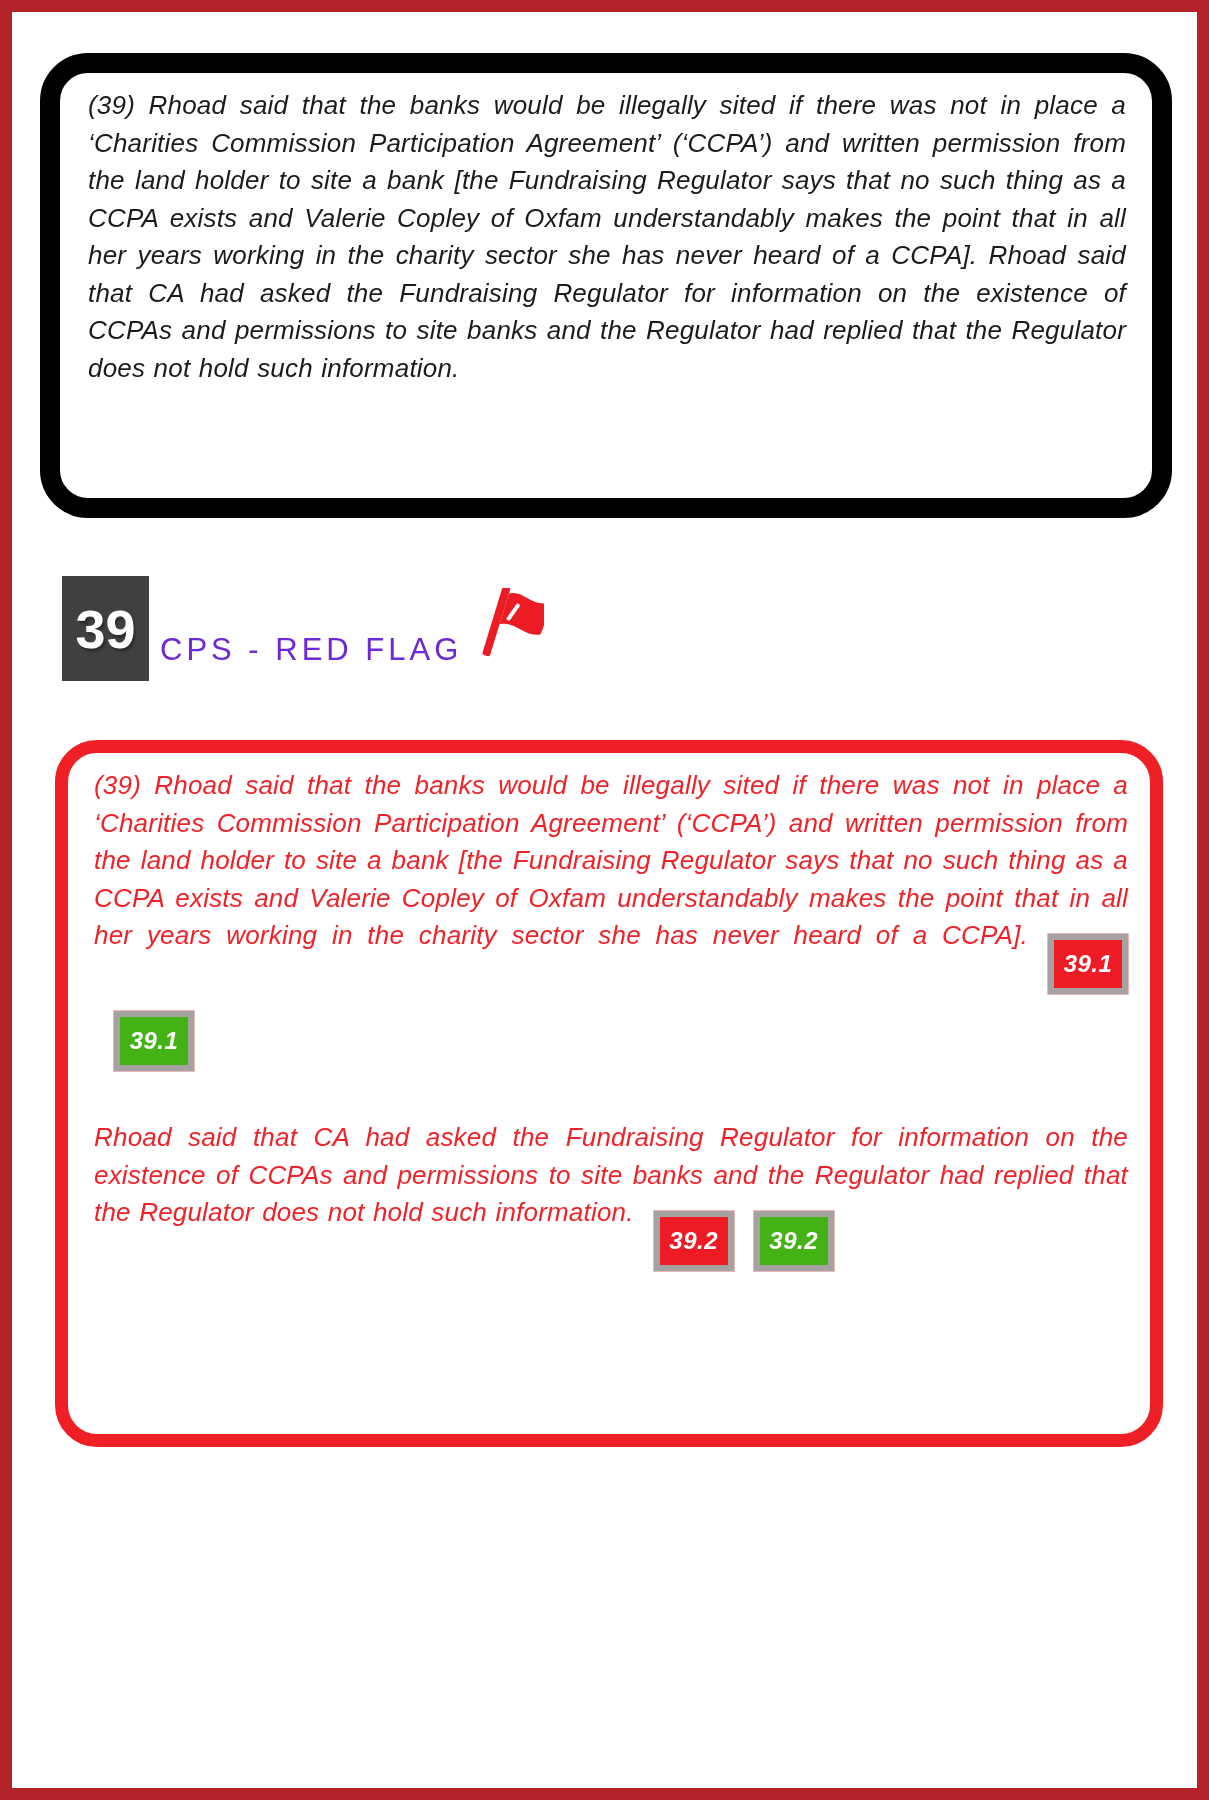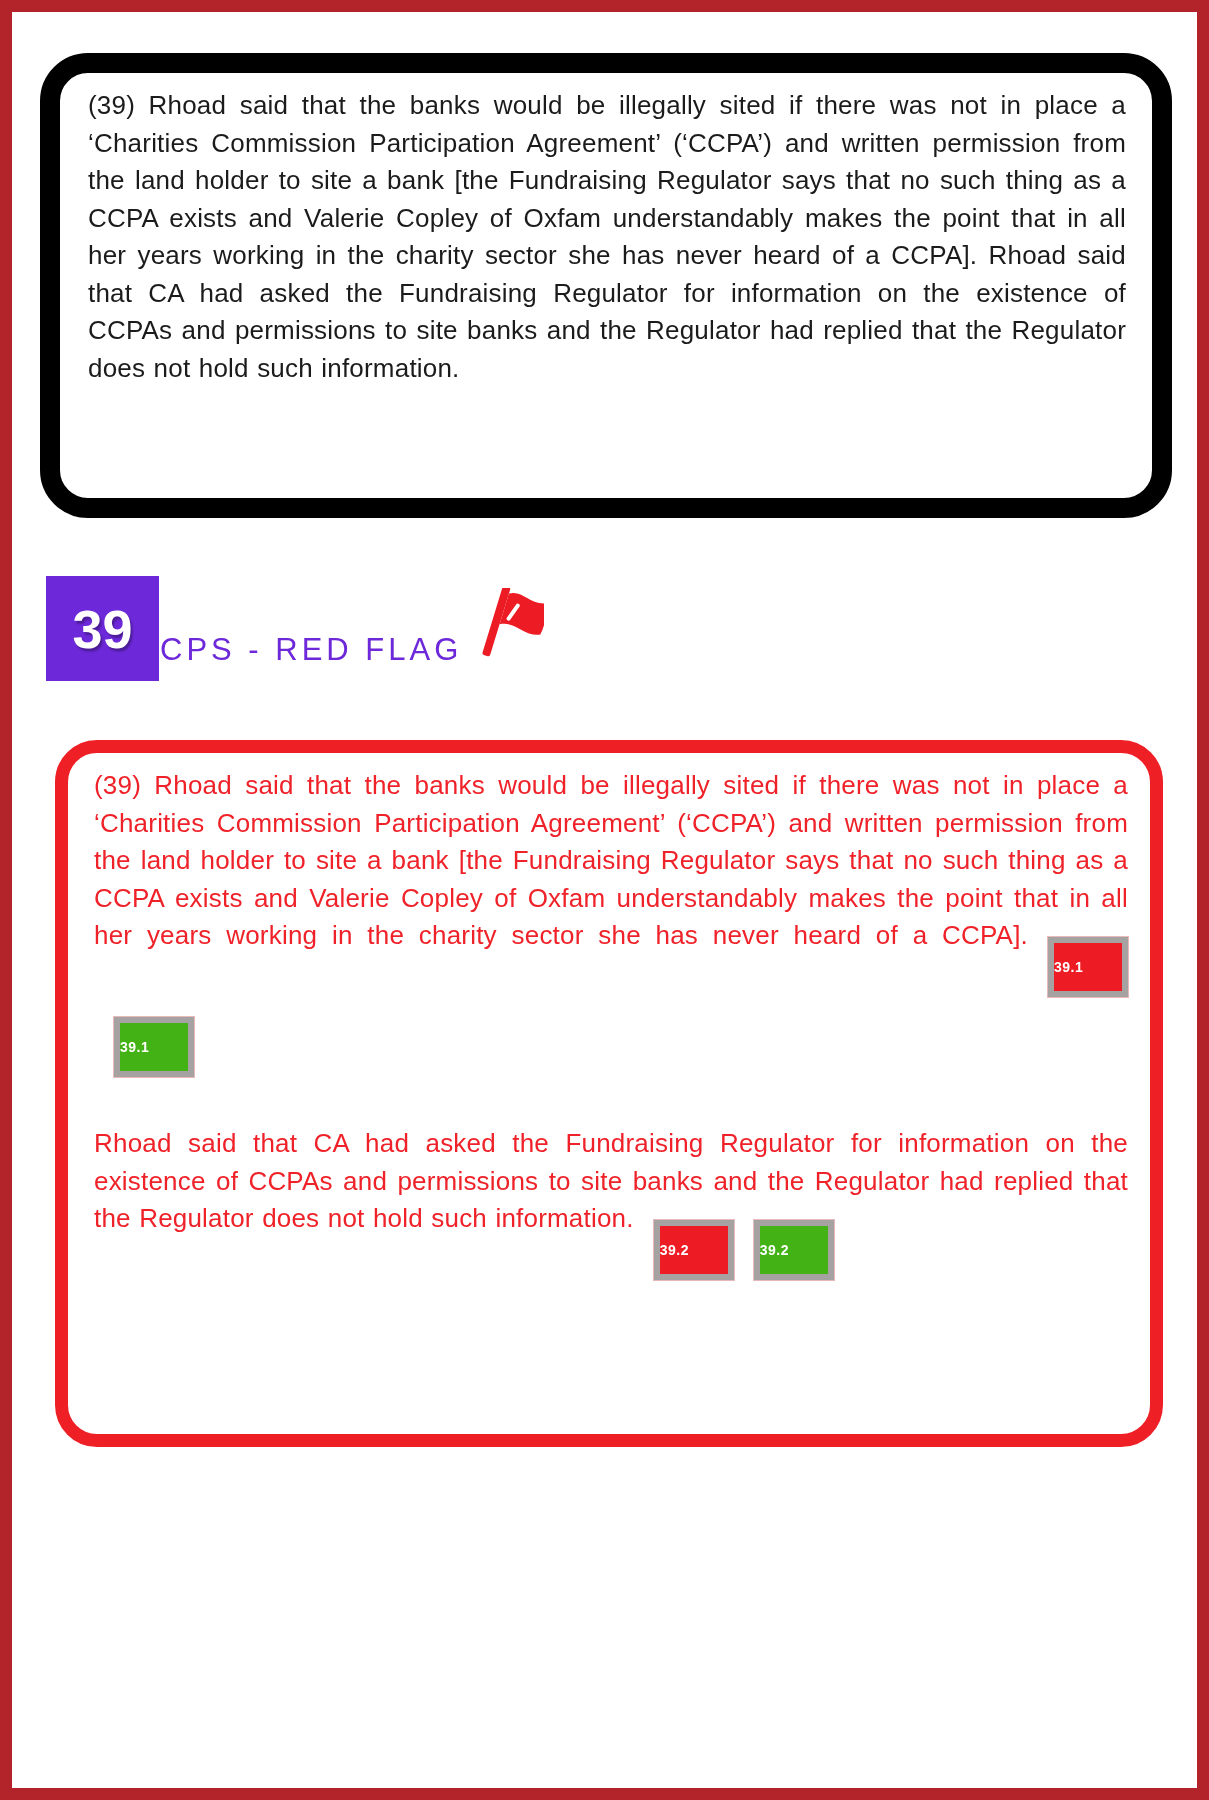--- a/index.html
+++ b/index.html
@@ -12,47 +12,47 @@
     box-sizing:border-box;
   }
   
   .black-card{
     position:absolute;left:40px;top:53px;width:1132px;height:465px;
     box-sizing:border-box;border:20px solid #000000;border-radius:48px;
     background:#ffffff;padding:14px 26px 20px 28px;
   }
   .para{
     font-size:26px;line-height:37.5px;text-align:justify;color:#1b1b1b;
-    letter-spacing:0.2px;word-spacing:1px;margin:0;
+    letter-spacing:0.2px;word-spacing:1px;margin:0;font-style:italic;
   }
   
   .flag-row{position:absolute;left:46px;top:576px;width:620px;height:105px;}
   .num-badge{
-    position:absolute;left:0;top:0;width:113px;height:105px;background:#6d28d9;
+    position:absolute;left:16px;top:0;width:87px;height:105px;background:#404040;
     color:#ffffff;font-size:54px;font-weight:700;display:flex;
     align-items:center;justify-content:center;
     text-shadow:2px 3px 2px rgba(0,0,0,0.30);
   }
   .flag-label{
     position:absolute;left:114px;top:56px;color:#6d28d9;font-size:31px;
     font-weight:400;letter-spacing:4px;white-space:nowrap;
   }
   .flag-icon{position:absolute;left:434px;top:12px;width:64px;height:80px;}
   
   .red-card{
     position:absolute;left:55px;top:740px;width:1108px;height:707px;
     box-sizing:border-box;border:13px solid #ef1f26;border-radius:42px;
     background:#ffffff;padding:14px 22px 20px 26px;
   }
   .red-card .para{color:#ef2229;}
   .red-card .para2{margin-top:48px;}
   .chip{
     display:inline-block;vertical-align:-28px;margin-left:20px;
-    width:68px;height:48px;line-height:48px;
-    border:6px solid #a7a2a2;color:#ffffff;font-size:14px;font-weight:700;
+    width:68px;height:48px;line-height:48px;text-align:center;
+    border:6px solid #a7a2a2;color:#ffffff;font-size:24px;font-weight:700;
     letter-spacing:0.5px;box-shadow:0 0 0 1px #e8b9b9;
   }
   .chip-red{background:#ed1c24;}
   .chip-green{background:#43b214;}
 </style>
 </head>
 <body>
 
 <div class="page-frame"></div>
 

